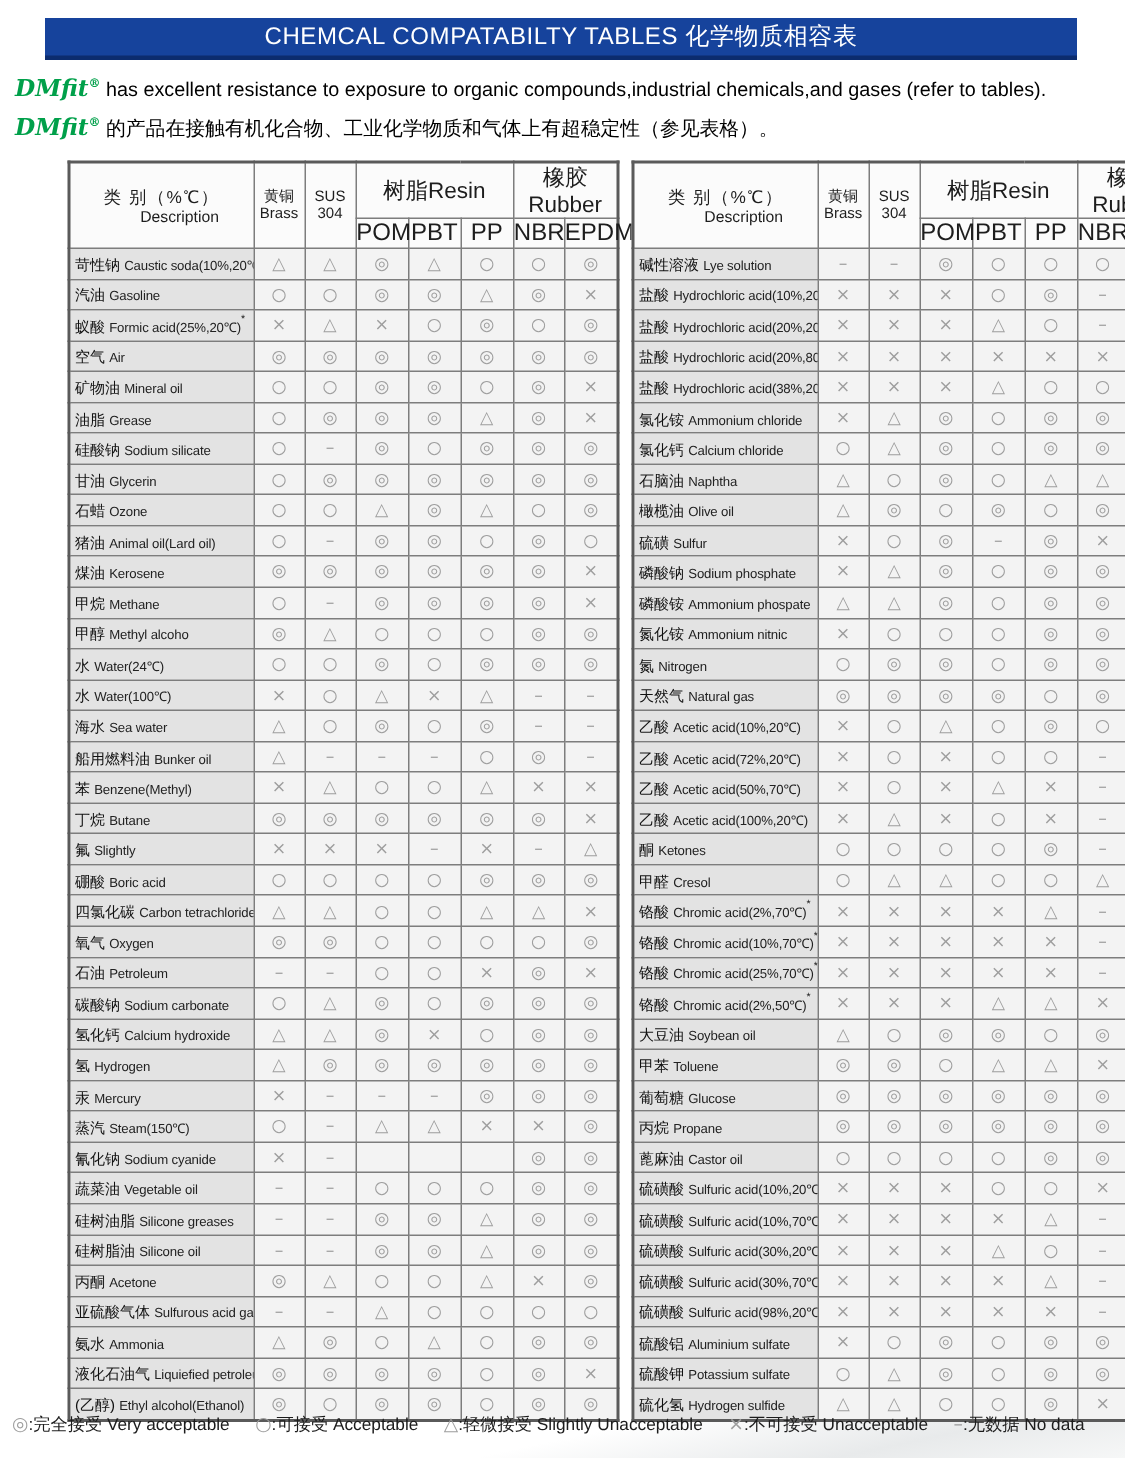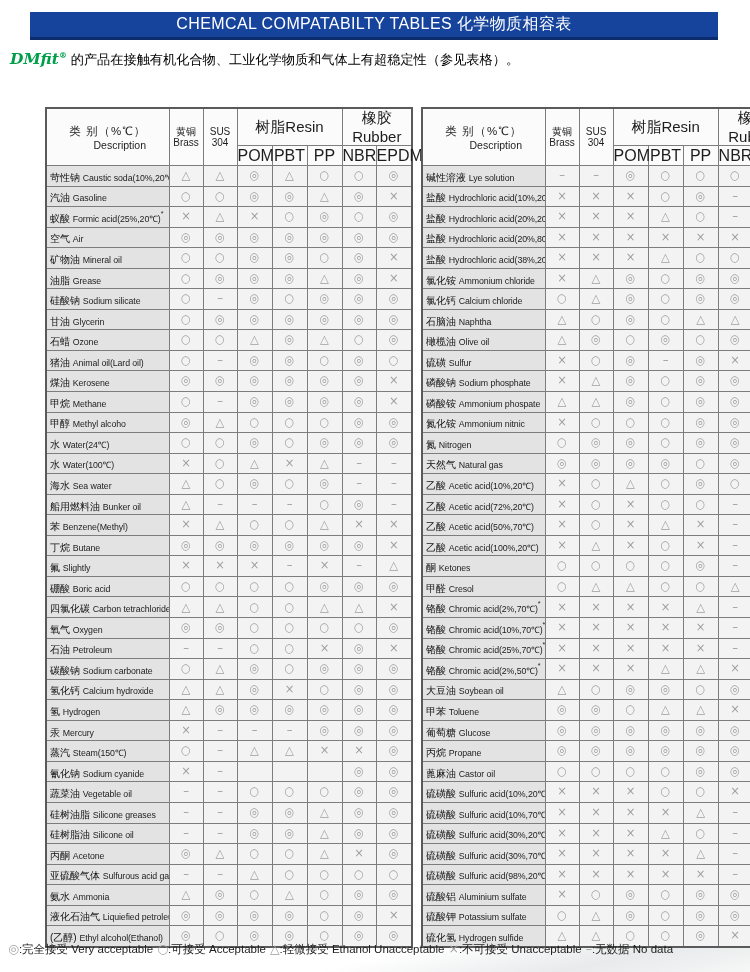--- a/index.html
+++ b/index.html
@@ -59,36 +59,37 @@
   }
   td.desc .zh{font-size:10px;color:#111;}
   td.desc .en{font-size:8.8px;color:#222;letter-spacing:-0.1px;}
   td.desc sup{font-size:7px;color:#222;}
   td.sym{
     background:#f3f3f3;text-align:center;vertical-align:middle;
     color:var(--sym);font-size:11.5px;line-height:1;
     font-family:"DejaVu Sans",sans-serif;
   }
   .legend{
-    position:absolute;left:8px;top:941px;display:flex;gap:4px;align-items:center;
+    position:absolute;left:8px;top:941px;display:flex;gap:17px;align-items:center;
   }
   .legend-item{font-size:11.5px;color:#1c1c1c;white-space:nowrap;}
   .legend-sym{color:var(--sym);font-family:"DejaVu Sans",sans-serif;font-size:12.5px;}
 </style>
 </head>
 <body>
 
 <div class="bg-wave-right"></div>
 <div class="bg-wave-bottom"></div>
 
 <div class="topbar">
   <span class="title">CHEMCAL COMPATABILTY TABLES 化学物质相容表</span>
 </div>
 
 <div class="intro">
+  <p class="introline"><span class="brand"><span>DMfit</span><sup>®</sup></span><span> has excellent resistance to exposure to organic compounds,industrial chemicals,and gases (refer to tables).</span></p>
   <p class="introline"><span class="brand"><span>DMfit</span><sup>®</sup></span><span> 的产品在接触有机化合物、工业化学物质和气体上有超稳定性（参见表格）。</span></p>
 </div>
 
 <div class="tables">
 
   <table>
     <colgroup>
       <col style="width:123px">
         <col style="width:34px">
         <col style="width:34px">
@@ -925,16 +926,16 @@
           <td class="sym">◎</td>
         </tr>
       </tbody>
   </table>
 
 </div>
 
 <div class="legend">
   <span class="legend-item"><span class="legend-sym">◎</span><span>:完全接受 Very acceptable</span></span>
   <span class="legend-item"><span class="legend-sym">○</span><span>:可接受 Acceptable</span></span>
-  <span class="legend-item"><span class="legend-sym">△</span><span>:轻微接受 Ethanol Unacceptable</span></span>
+  <span class="legend-item"><span class="legend-sym">△</span><span>:轻微接受 Slightly Unacceptable</span></span>
   <span class="legend-item"><span class="legend-sym">×</span><span>:不可接受 Unacceptable</span></span>
   <span class="legend-item"><span class="legend-sym">–</span><span>:无数据 No data</span></span>
 </div>
 
 </body></html>

